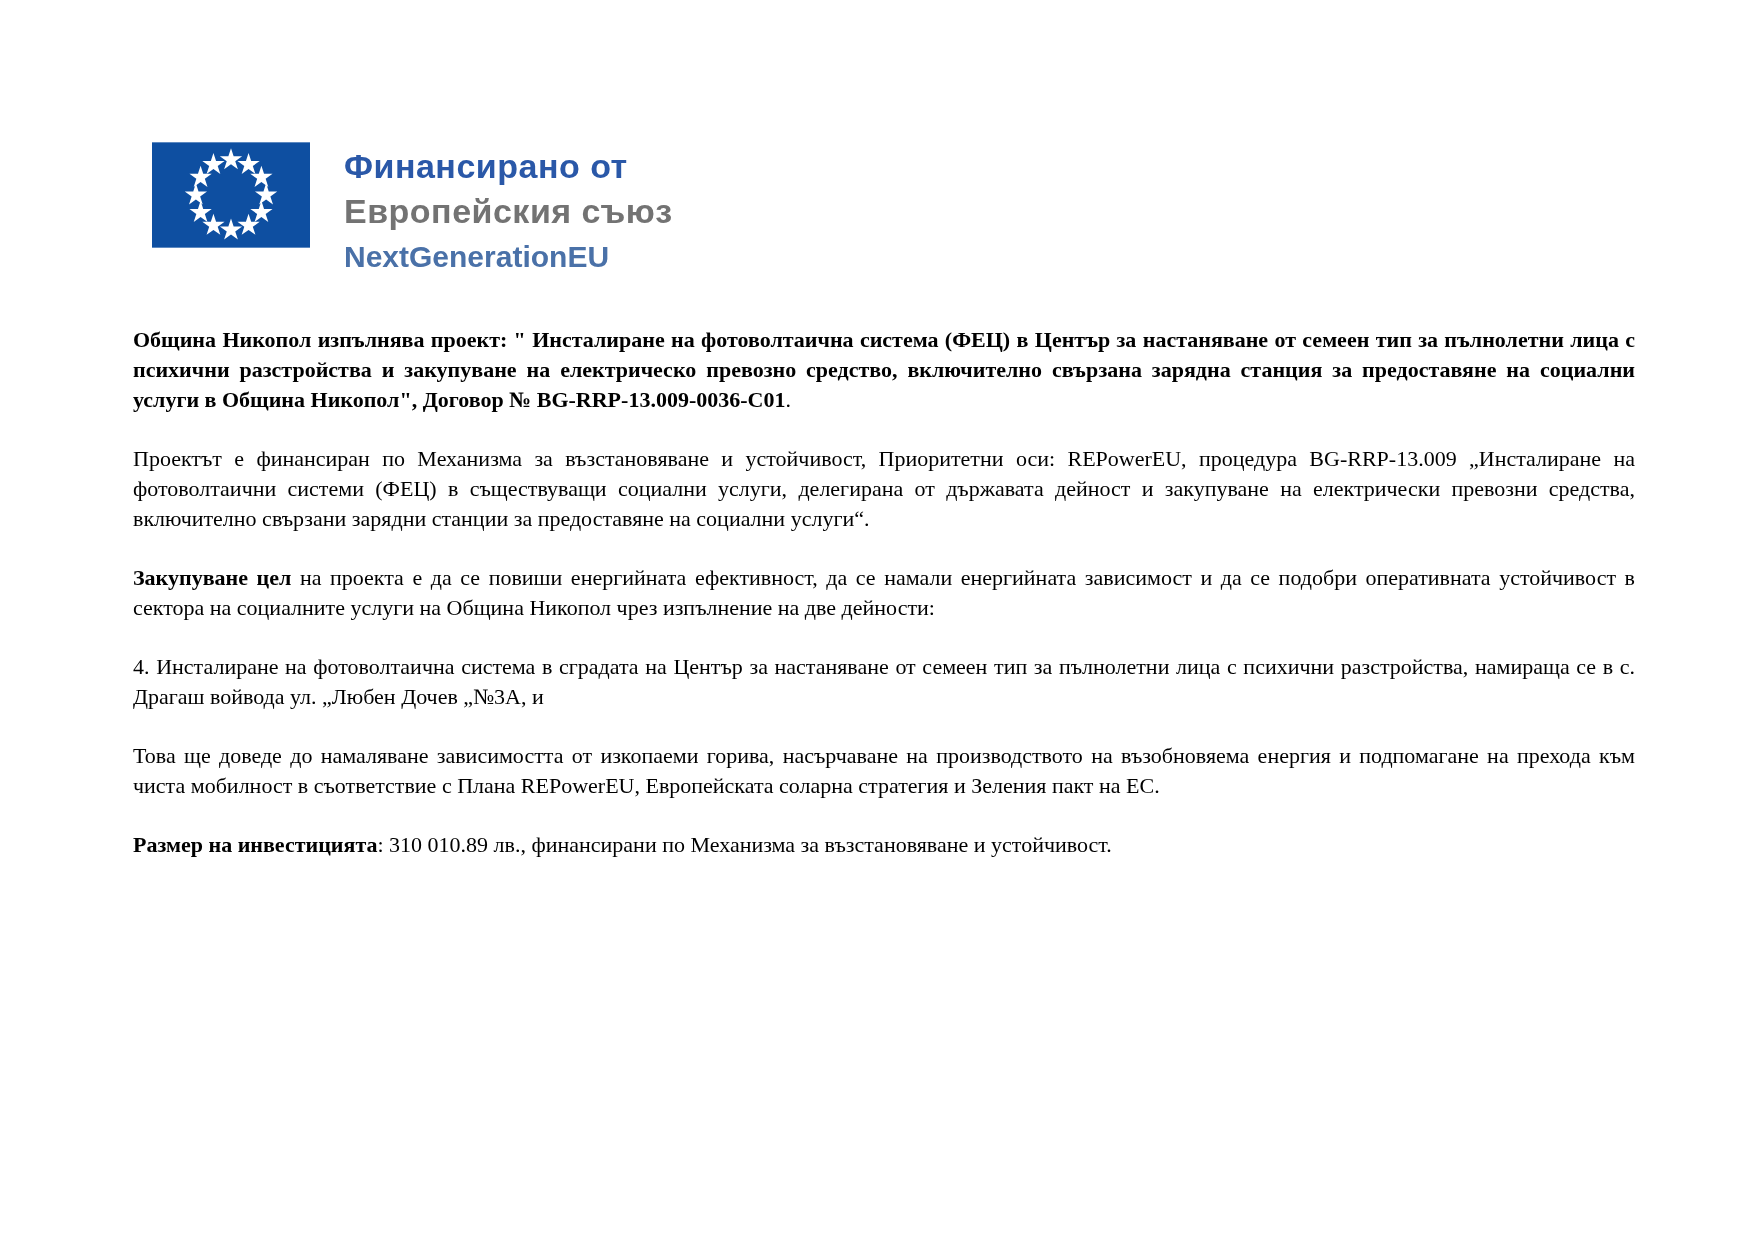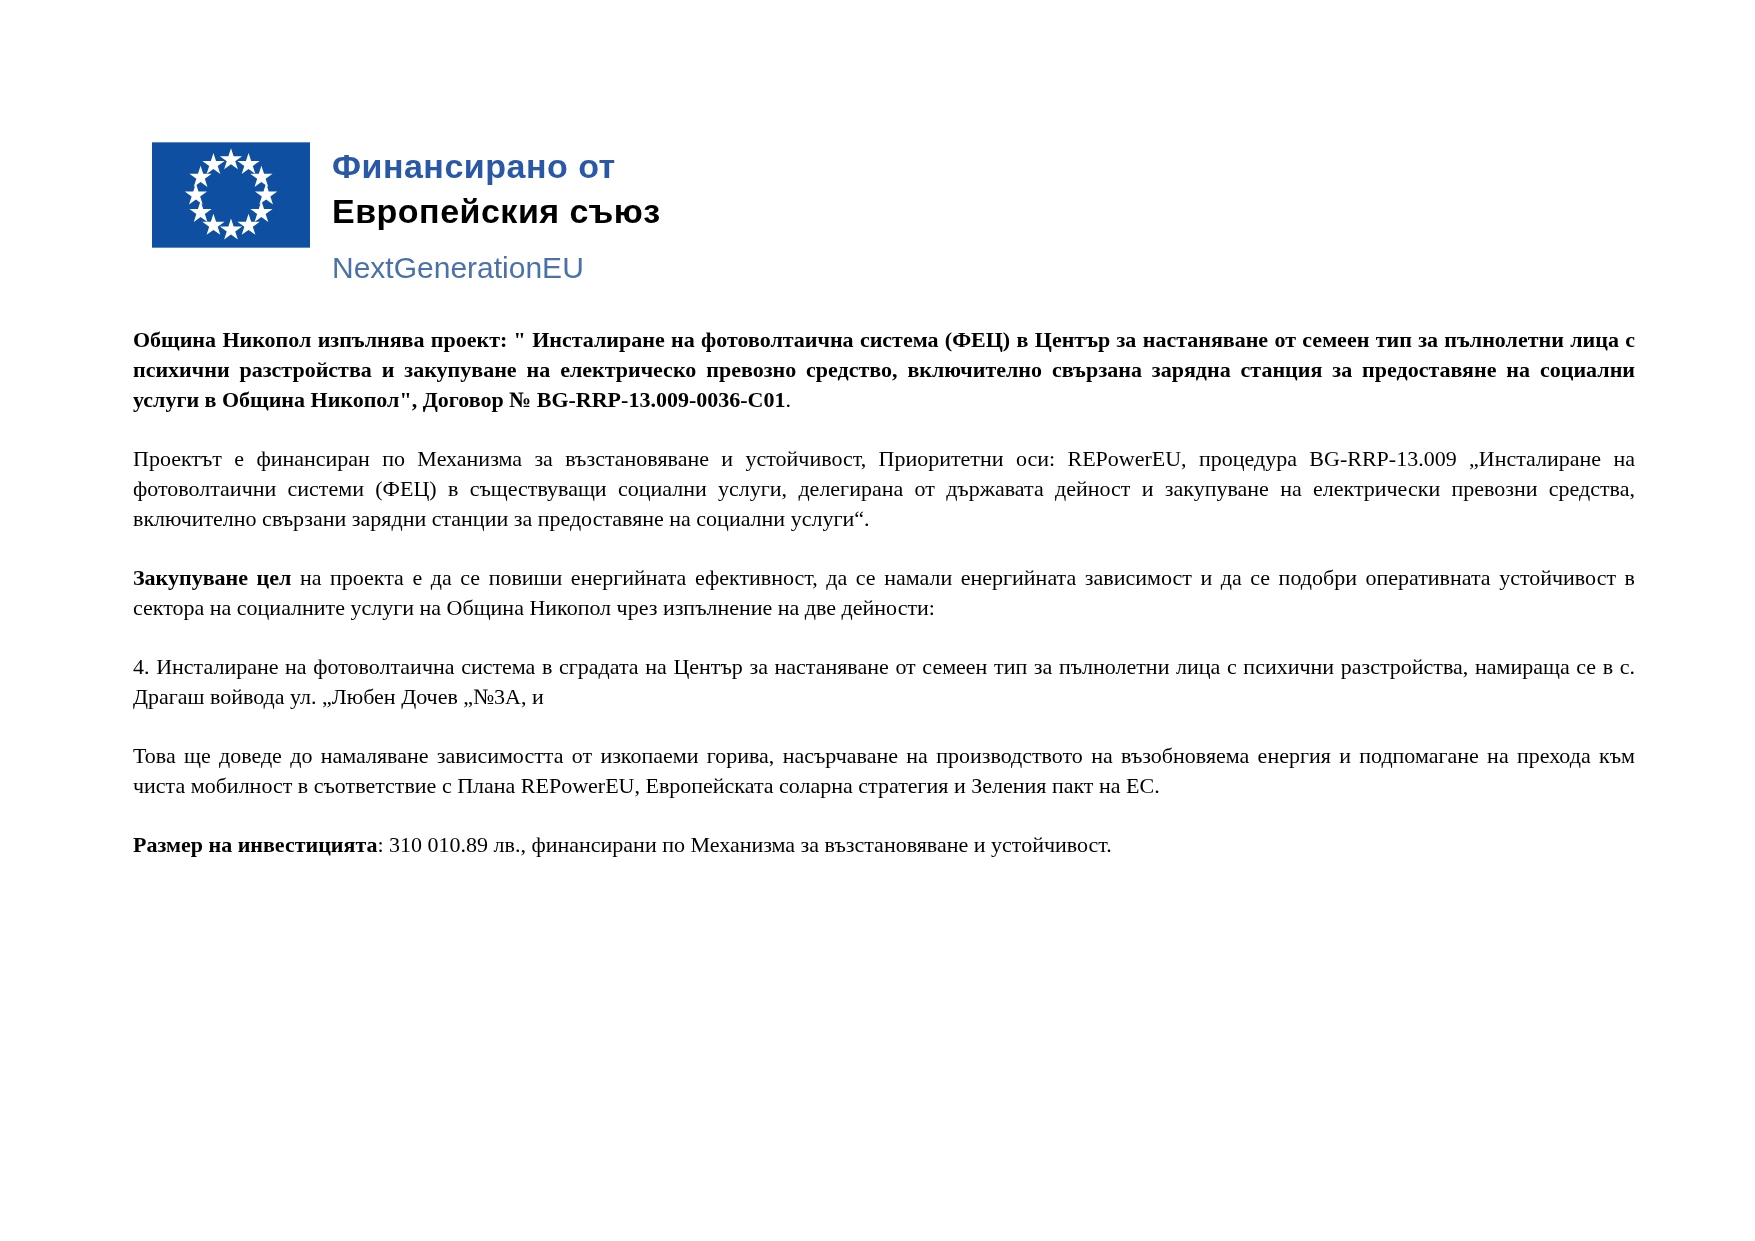--- a/index.html
+++ b/index.html
@@ -11,35 +11,35 @@
     overflow: hidden;
     font-family: "Liberation Serif", serif;
     color: #000000;
   }
   .logo {
     position: absolute;
     left: 152px;
     top: 142px;
     display: flex;
     align-items: flex-start;
-    gap: 22px;
+    gap: 34px;
   }
   .flag { width: 158px; height: 106px; display: block; }
   .logo-text { padding-top: 2px; font-family: "Liberation Sans", sans-serif; }
   .funded-line {
     font-size: 34px;
     font-weight: bold;
     line-height: 45px;
     color: #2a58a8;
     letter-spacing: 0.5px;
   }
   .nextgen-line {
-    margin-top: 14px;
+    margin-top: 3px;
     font-size: 30px;
-    font-weight: normal;
+    font-weight: bold;
     line-height: 40px;
     color: #4a71a8;
   }
   .content {
     position: absolute;
     left: 133px;
     top: 325px;
     width: 1502px;
   }
   .content p {
@@ -73,21 +73,21 @@
         <use href="#star" x="405" y="450"></use>
         <use href="#star" x="315" y="425.88"></use>
         <use href="#star" x="249.12" y="360"></use>
         <use href="#star" x="225" y="270"></use>
         <use href="#star" x="249.12" y="180"></use>
         <use href="#star" x="315" y="114.12"></use>
       </g>
     </svg>
     <div class="logo-text">
       <div class="funded-line" style="color: rgb(42, 88, 168);">Финансирано от</div>
-      <div class="funded-line" style="color: #000000;">Европейския съюз</div>
+      <div class="funded-line" style="color: #737373;">Европейския съюз</div>
       <div class="nextgen-line" style="color: rgb(74, 113, 168);">NextGenerationEU</div>
     </div>
   </div>
 
   <div class="content">
 
     <p><span class="bold">Община Никопол изпълнява проект: " Инсталиране на фотоволтаична система (ФЕЦ) в Център за настаняване от семеен тип за пълнолетни лица с психични разстройства и закупуване на електрическо превозно средство, включително свързана зарядна станция за предоставяне на социални услуги в Община Никопол", Договор № BG-RRP-13.009-0036-C01</span><span>.</span></p>
 
     <p>Проектът е финансиран по Механизма за възстановяване и устойчивост, Приоритетни оси: REPowerEU, процедура BG-RRP-13.009 „Инсталиране на фотоволтаични системи (ФЕЦ) в съществуващи социални услуги, делегирана от държавата дейност и закупуване на електрически превозни средства, включително свързани зарядни станции за предоставяне на социални услуги“.</p>
 

